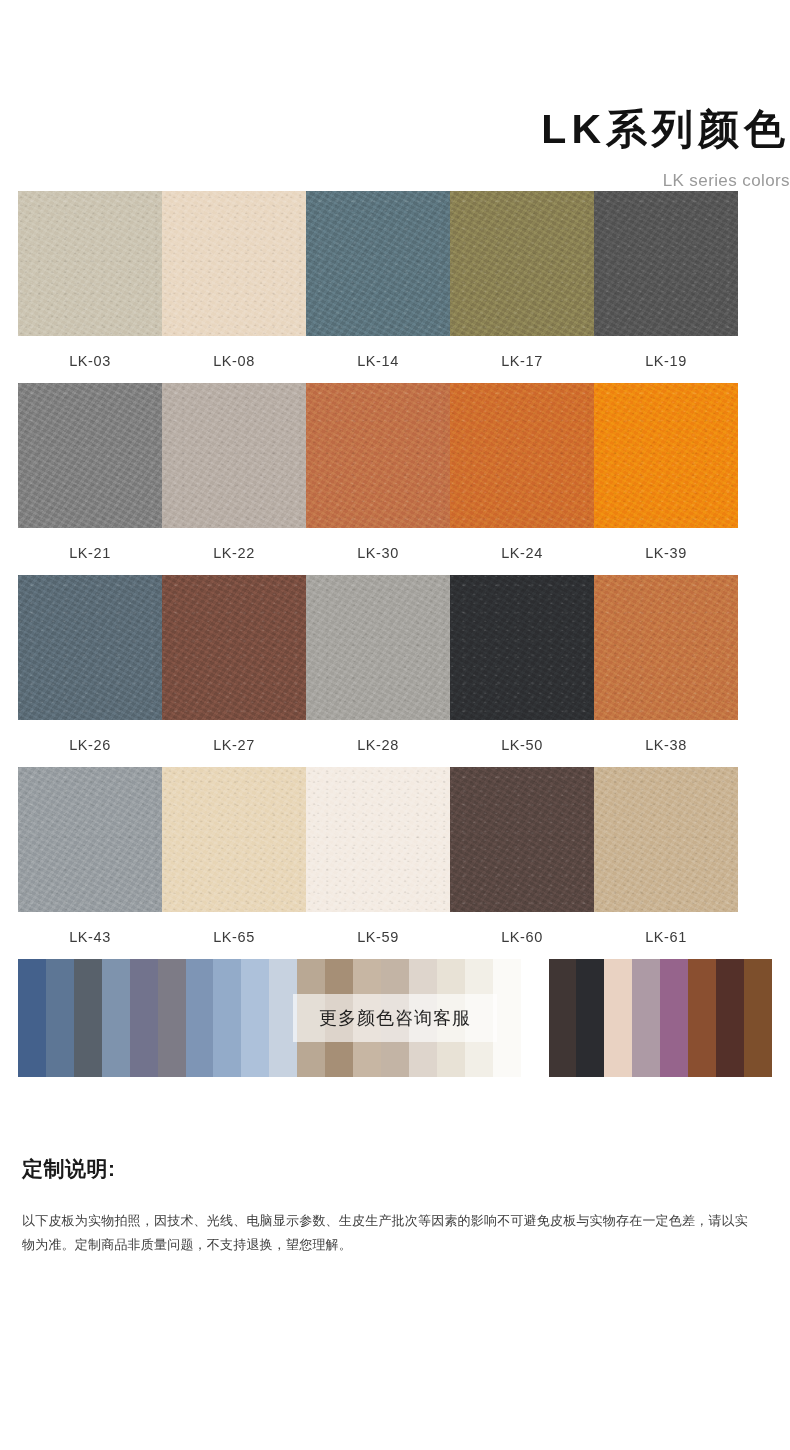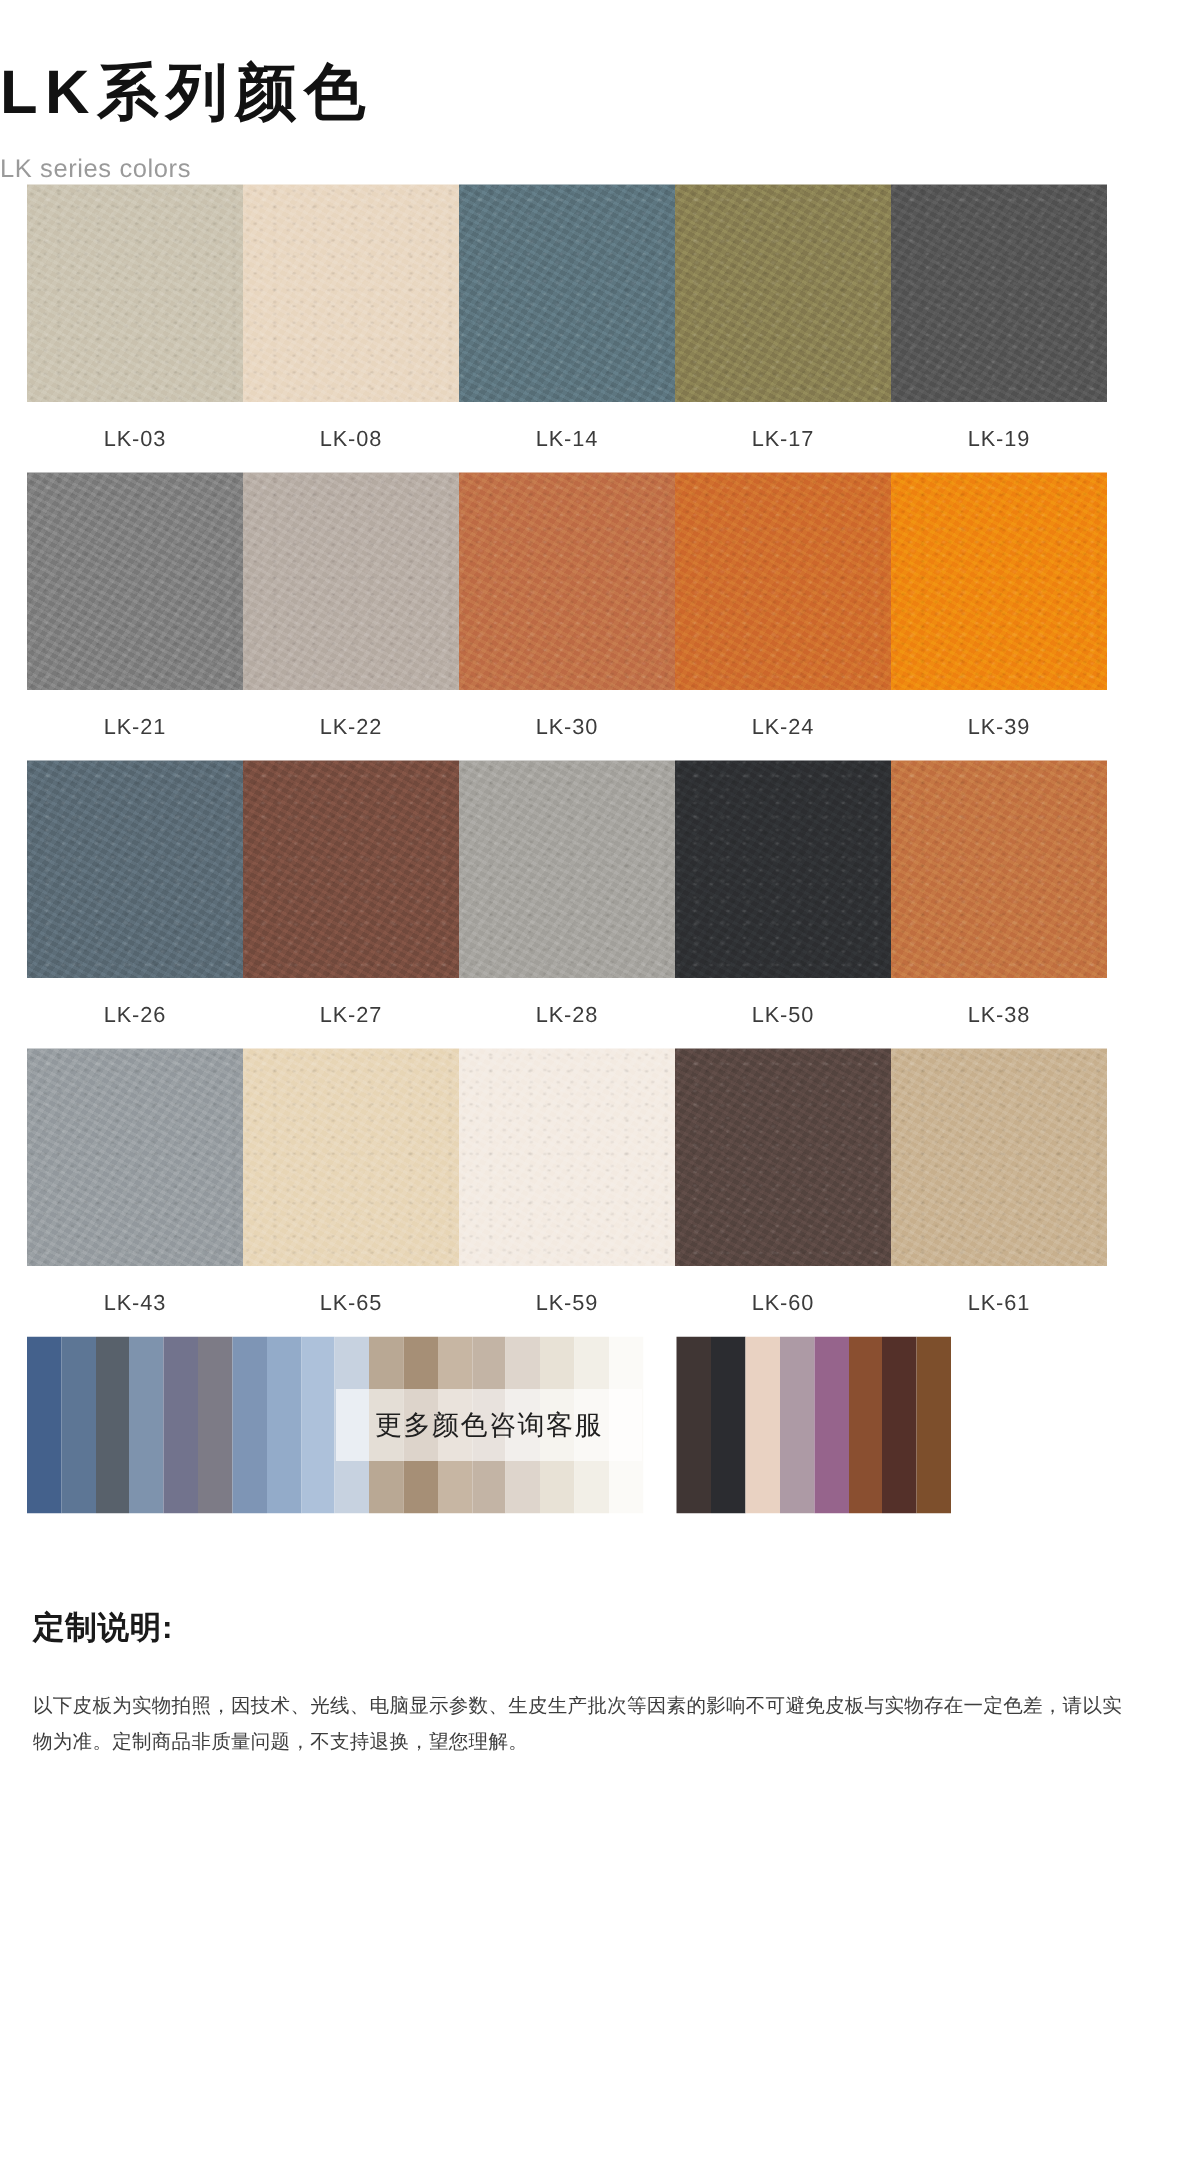--- a/index.html
+++ b/index.html
@@ -12,22 +12,22 @@
     width: 790px;
     height: 1450px;
     font-family: "Liberation Sans", "DejaVu Sans", sans-serif;
     color: #333333;
     overflow: hidden;
     position: relative;
   }
 
   
   .header {
-    padding-top: 38px;
-    text-align: left;
+    padding-top: 106px;
+    text-align: right;
   }
   .page-title {
     font-size: 41px;
     font-weight: 700;
     letter-spacing: 5px;
     color: #121212;
     line-height: 1.15;
     margin: 0;
   }
   .page-subtitle {
@@ -91,21 +91,21 @@
     margin-top: 17px;
     font-size: 14.5px;
     color: #3b3b3b;
     letter-spacing: 0.6px;
     white-space: nowrap;
   }
 
   
   .banner {
     margin: 13px 18px 0 18px;
-    width: 616px;
+    width: 754px;
     height: 118px;
     position: relative;
     overflow: hidden;
     box-sizing: border-box;
   }
   .banner-strip {
     display: flex;
     width: 100%;
     height: 100%;
   }
@@ -124,21 +124,21 @@
     background: rgba(255,255,255,0.62);
     padding: 12px 26px;
     font-size: 18px;
     color: #1f1f1f;
     letter-spacing: 1px;
     white-space: nowrap;
   }
 
   
   .notes {
-    margin: 0 22px;
+    margin: 16px 22px;
     padding-top: 62px;
   }
   .notes-title {
     font-size: 21px;
     font-weight: 700;
     color: #1a1a1a;
     margin: 0 0 26px 0;
     letter-spacing: 0.5px;
   }
   .notes-body {

